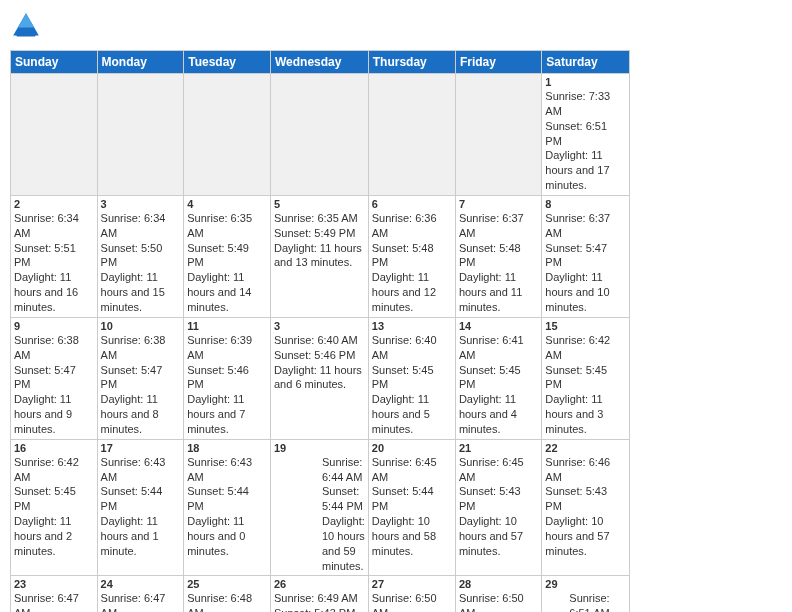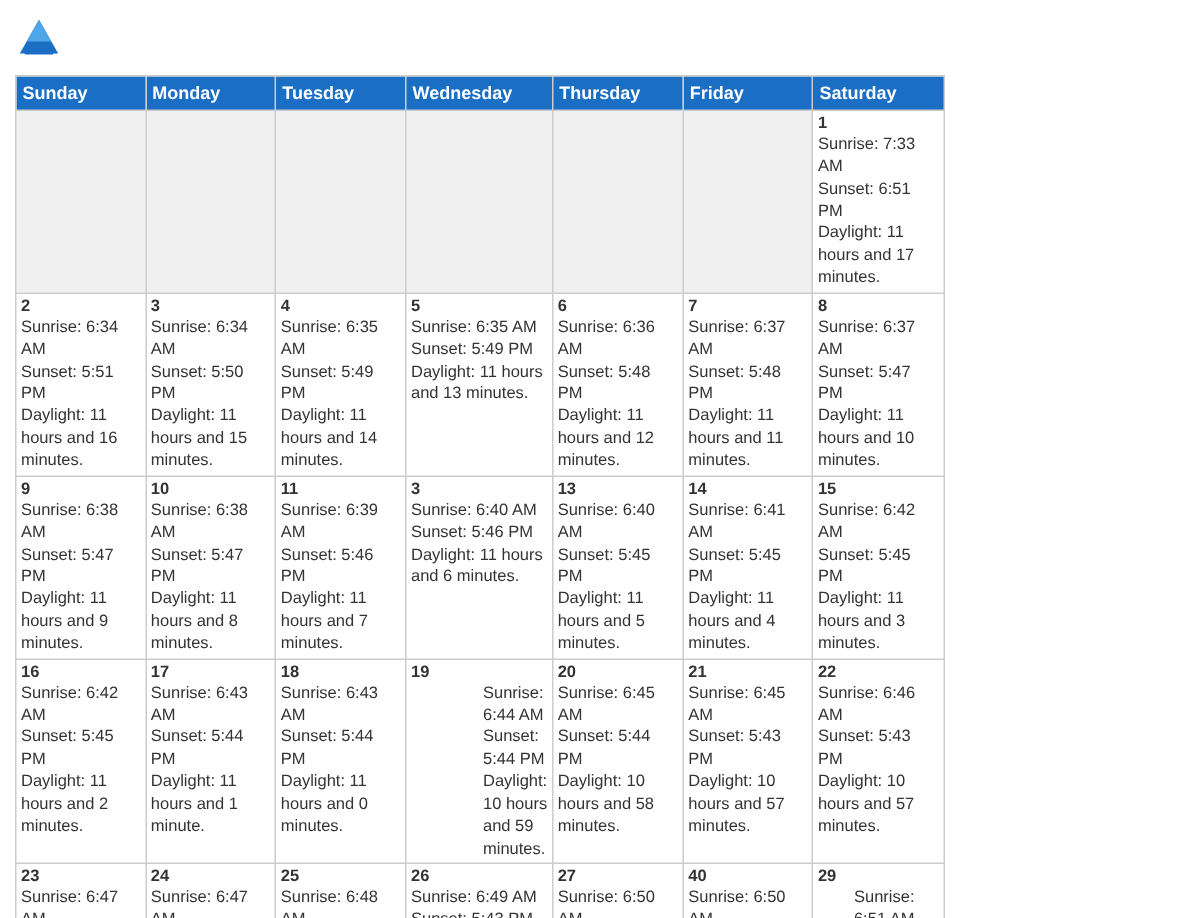--- a/index.html
+++ b/index.html
@@ -286,21 +286,21 @@
 Sunset: 5:43 PM
 Daylight: 10 hours and 54 minutes.</div>
           </td>
           <td>
             <span class="day-num">27</span>
             <div class="day-info" style="white-space: pre-line;">Sunrise: 6:50 AM
 Sunset: 5:43 PM
 Daylight: 10 hours and 53 minutes.</div>
           </td>
           <td>
-            <span class="day-num">40</span>
+            <span class="day-num">28</span>
             <div class="day-info" style="white-space: pre-line;">Sunrise: 6:50 AM
 Sunset: 5:43 PM
 Daylight: 10 hours and 52 minutes.</div>
           </td>
           <td>
             <span class="day-num">29</span>
             <div class="day-info" style="white-space: pre-line; margin-left: 24px;">Sunrise: 6:51 AM
 Sunset: 5:43 PM
 Daylight: 10 hours and 51 minutes.</div>
           </td>

